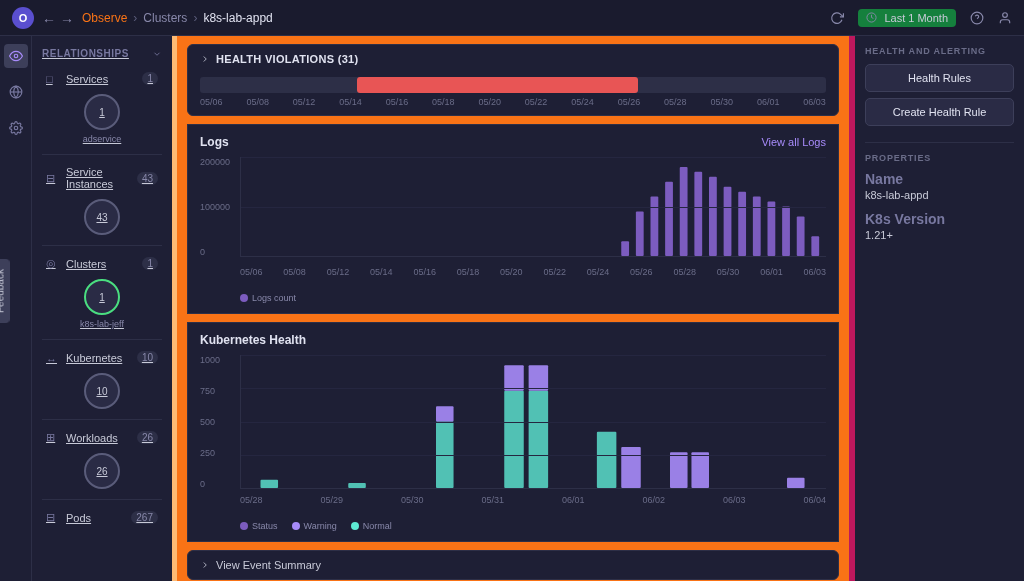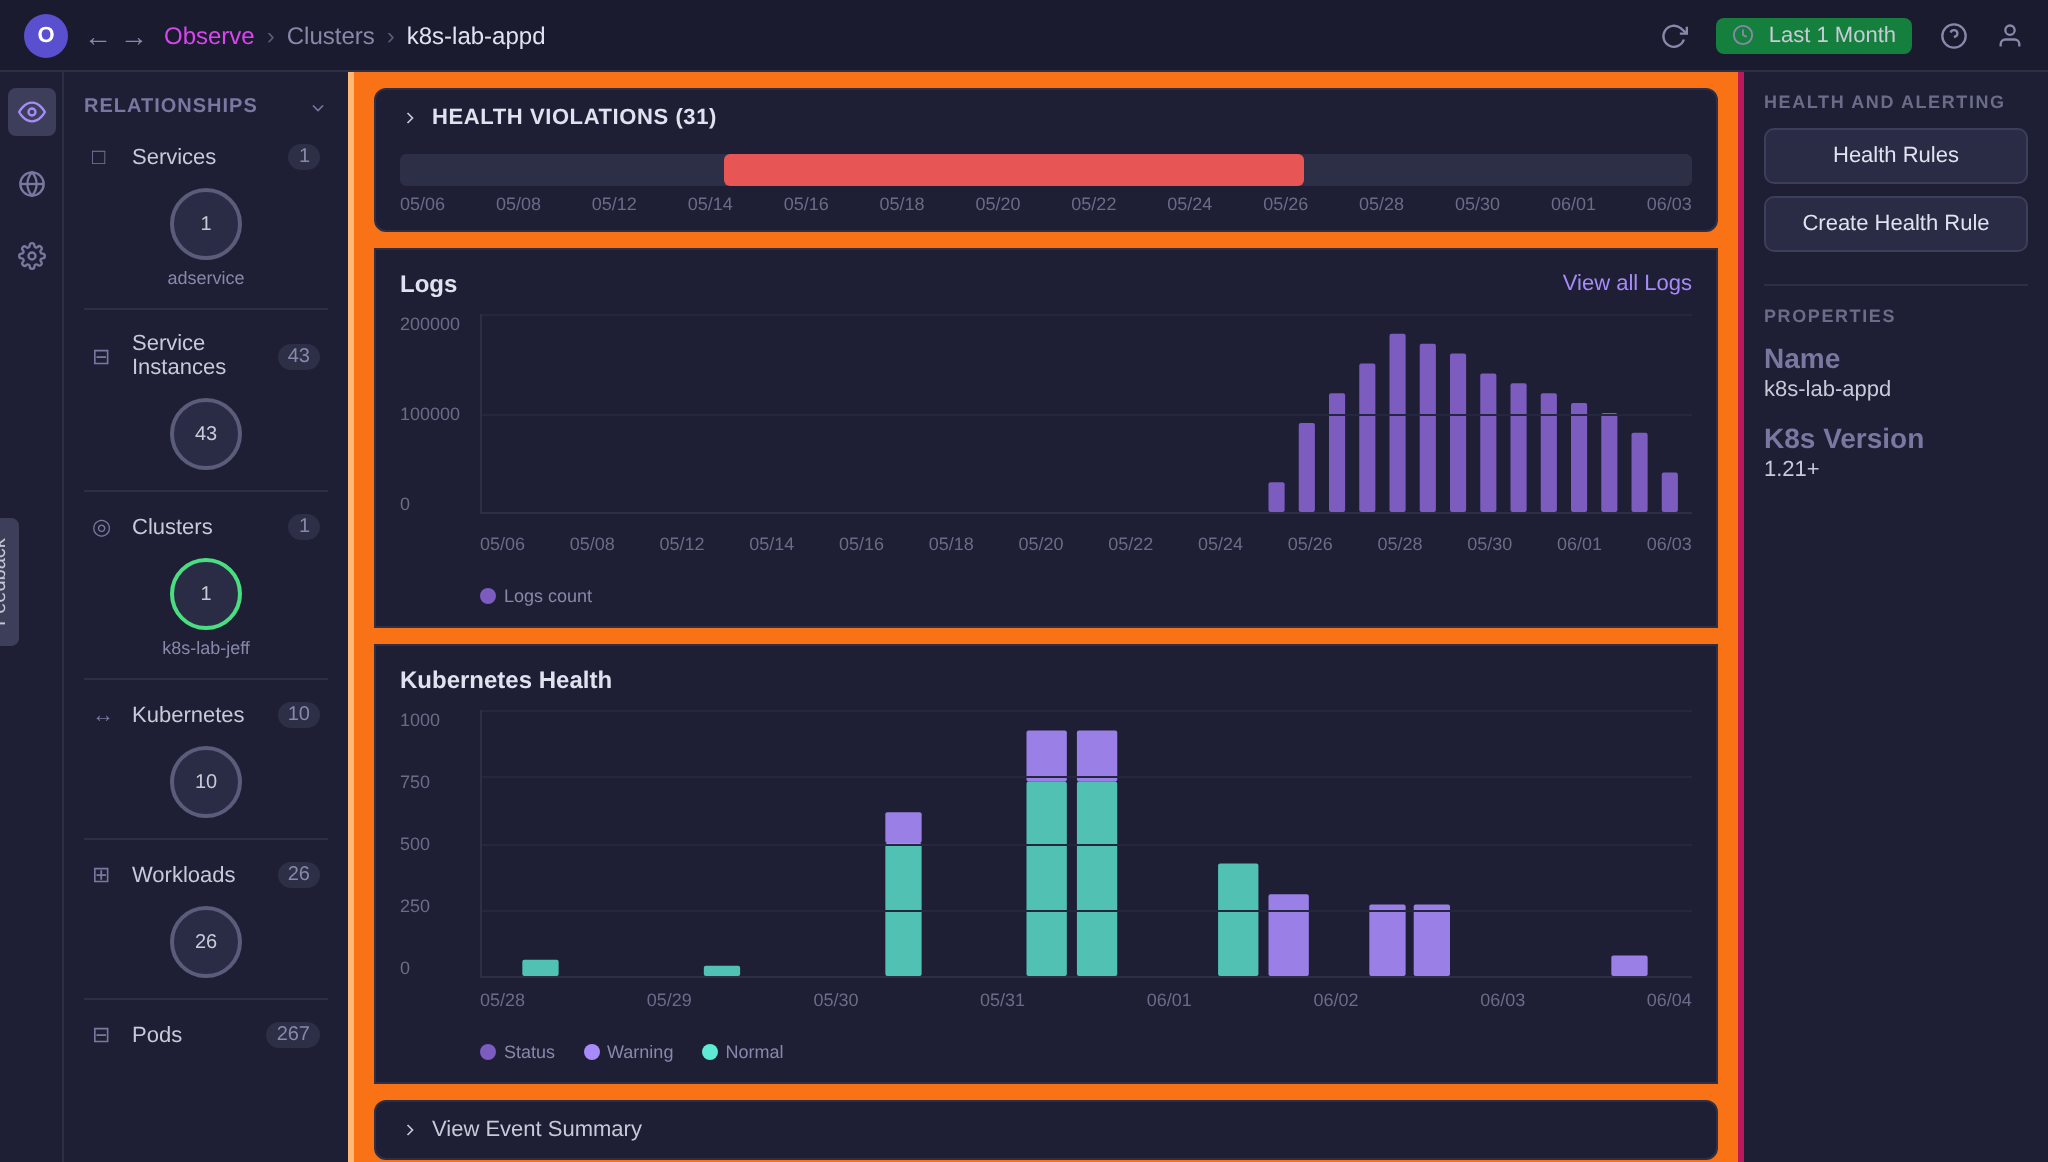--- a/index.html
+++ b/index.html
@@ -112,23 +112,24 @@
     }
     .sidebar-icon.active {
       background: #3d3f5a;
       color: #a78bfa;
     }
 
     
     .relationships-panel {
       width: 145px;
       background: #1e1f35;
-      border-right: 3px solid #fdba74;
+      border-right: 5px solid #fdba74;
       overflow-y: auto;
       padding: 8px 0;
+      text-decoration: underline;
     }
     .relationships-panel::-webkit-scrollbar { width: 3px; }
     .relationships-panel::-webkit-scrollbar-thumb { background: #3d3f5a; }
 
     .rel-header {
       display: flex;
       justify-content: space-between;
       align-items: center;
       padding: 4px 10px 8px;
       font-size: 10px;
@@ -369,23 +370,23 @@
       border: 1px solid #2d2f47;
       border-radius: 6px;
       padding: 10px 12px;
       font-size: 12px;
       font-weight: 600;
       color: #e0e2f0;
     }
 
     
     .right-sidebar {
-      width: 155px;
+      width: 175px;
       background: #1e1f35;
-      border-left: 3px solid #be185d;
+      border-left: 6px solid #be185d;
       padding: 10px 10px;
     }
     .rs-section-title {
       font-size: 9px;
       font-weight: 700;
       color: #6a6c88;
       letter-spacing: 0.8px;
       text-transform: uppercase;
       margin-bottom: 8px;
     }
@@ -425,21 +426,21 @@
 <body>
 
 <div class="topbar">
   <div class="topbar-left">
     <div class="logo">O</div>
     <div class="nav-arrows">
       <span>←</span>
       <span>→</span>
     </div>
     <div class="breadcrumb">
-      <span style="color:#d946ef">Observe</span>
+      <span style="color:#f97316">Observe</span>
       <span class="sep">›</span>
       <span style="color:#8888aa">Clusters</span>
       <span class="sep">›</span>
       <span class="active">k8s-lab-appd</span>
     </div>
   </div>
   <div class="topbar-right">
     <div class="refresh-icon">
       <svg width="14" height="14" viewBox="0 0 24 24" fill="none" stroke="#8888aa" stroke-width="2">
           <path d="M23 4v6h-6"></path>

